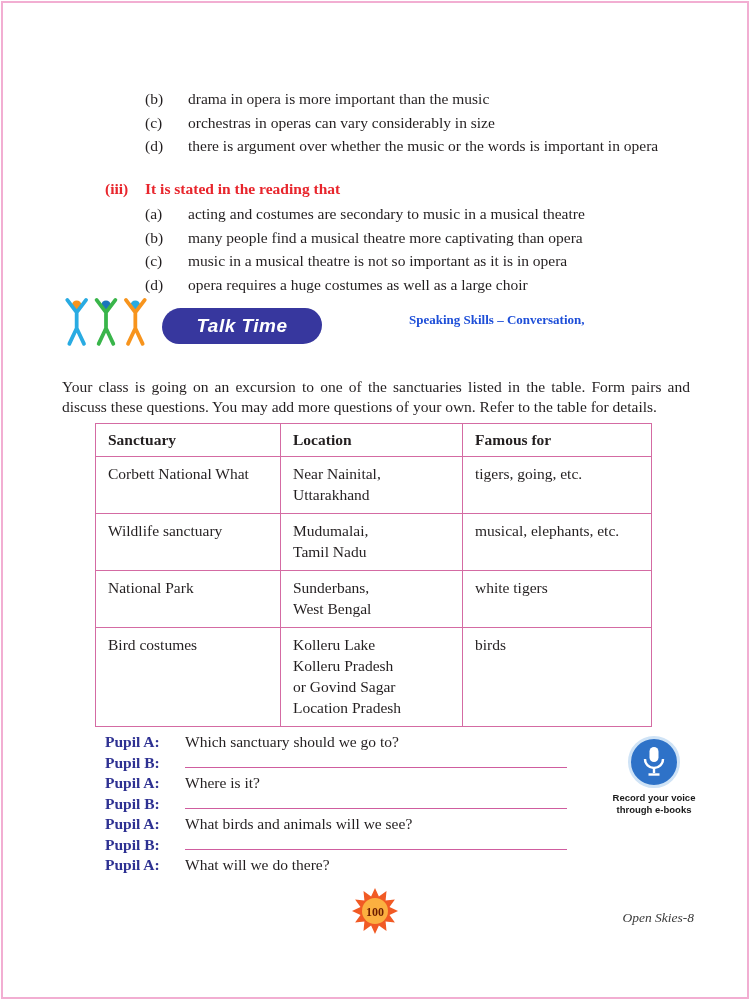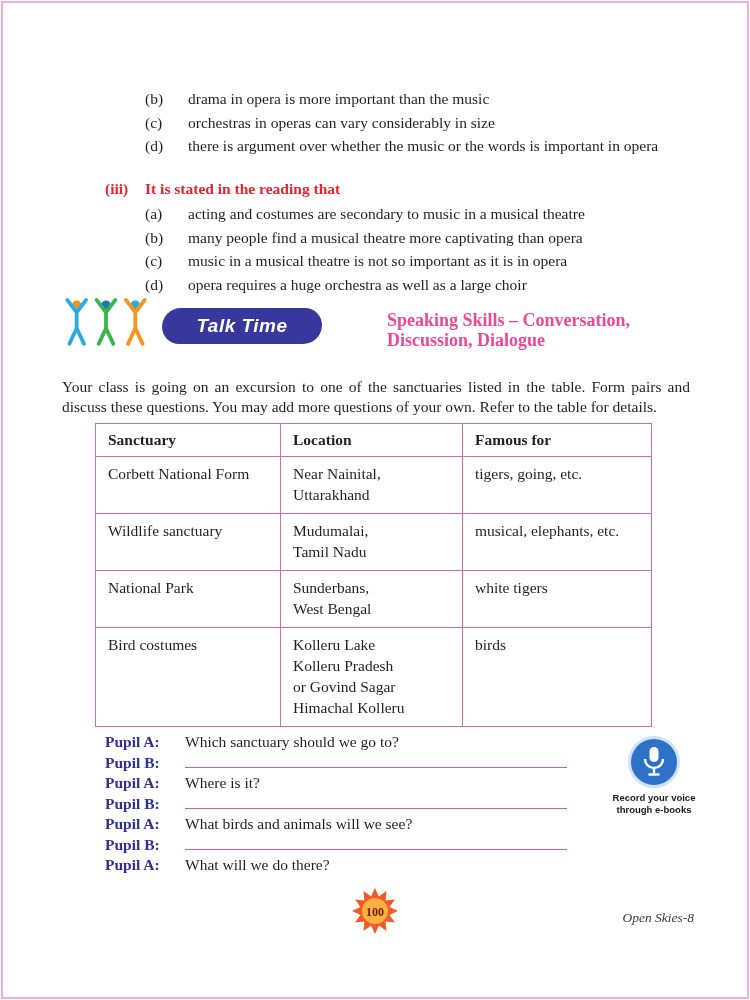--- a/index.html
+++ b/index.html
@@ -24,21 +24,21 @@
   
   .talktime { position:absolute; top:296px; left:62px; display:flex; align-items:flex-start; }
   .tt-icon { width:88px; height:56px; flex:none; }
   .tt-pill {
     margin-left:12px; margin-top:12px; width:160px; height:36px; flex:none;
     background:#37379e; border-radius:20px 18px 20px 18px;
     display:flex; align-items:center; justify-content:center;
     color:#ffffff; font-family:"Liberation Sans", sans-serif;
     font-style:italic; font-weight:bold; font-size:19px; letter-spacing:0.5px;
   }
-  .tt-sub { margin-left:65px; margin-top:14px; font-weight:bold; color:#ec4899; font-size:18px; line-height:20px; }
+  .tt-sub { margin-left:87px; margin-top:14px; font-weight:bold; color:#1d4ed8; font-size:13px; line-height:20px; }
 
   .intro { position:absolute; top:361px; left:62px; width:628px; font-size:15.5px; line-height:20.5px; text-align:justify; }
 
   
   table.sanctuary { position:absolute; top:423px; left:95px; width:556px; border-collapse:collapse; table-layout:fixed; }
   table.sanctuary th, table.sanctuary td {
     border:1.4px solid #d46ba3; vertical-align:top; text-align:left;
     font-size:15.5px; line-height:21px; padding:6px 12px 8px 12px;
   }
   table.sanctuary th { font-weight:bold; padding:5px 12px 6px 12px; }
@@ -99,62 +99,61 @@
     <div class="opt-row">
       <span class="opt-label">(b)</span>
       <span class="opt-text">many people find a musical theatre more captivating than opera</span>
     </div>
     <div class="opt-row">
       <span class="opt-label">(c)</span>
       <span class="opt-text">music in a musical theatre is not so important as it is in opera</span>
     </div>
     <div class="opt-row">
       <span class="opt-label">(d)</span>
-      <span class="opt-text">opera requires a huge orchestra as well as a large choir</span>
+      <span class="opt-text">opera requires a huge costumes as well as a large choir</span>
     </div>
   </div>
 
   <div class="talktime">
     <svg class="tt-icon" viewBox="0 0 84 52">
       <g stroke-linecap="round" fill="none">
         <circle cx="14" cy="8" r="4.5" fill="#f7941d" stroke="none"></circle>
         <path d="M5 3 L14 15 M23 3 L14 15 M14 15 L14 30 M14 30 L7 45 M14 30 L21 45" stroke="#29abe2" stroke-width="3.6"></path>
         <circle cx="42" cy="8" r="4.5" fill="#1b75bc" stroke="none"></circle>
         <path d="M33 3 L42 15 M51 3 L42 15 M42 15 L42 30 M42 30 L35 45 M42 30 L49 45" stroke="#39b54a" stroke-width="3.6"></path>
         <circle cx="70" cy="8" r="4.5" fill="#29abe2" stroke="none"></circle>
         <path d="M61 3 L70 15 M79 3 L70 15 M70 15 L70 30 M70 30 L63 45 M70 30 L77 45" stroke="#f7941d" stroke-width="3.6"></path>
       </g>
     </svg>
     <div class="tt-pill">
       <span>Talk Time</span>
     </div>
     <div class="tt-sub">
       <span class="ln">Speaking Skills – Conversation,</span>
-      <span class="ln">Discussion, Dialogue</span>
     </div>
   </div>
 
   <p class="intro">Your class is going on an excursion to one of the sanctuaries listed in the table. Form pairs and discuss these questions. You may add more questions of your own. Refer to the table for details.</p>
 
   <table class="sanctuary">
     <colgroup>
         <col class="col1">
         <col class="col2">
         <col class="col3">
       </colgroup>
     <thead>
       <tr>
         <th>Sanctuary</th>
         <th>Location</th>
         <th>Famous for</th>
       </tr>
     </thead>
     <tbody>
       <tr>
-        <td>Corbett National Form</td>
+        <td>Corbett National What</td>
         <td>
           <span class="ln">Near Nainital,</span>
           <span class="ln">Uttarakhand</span>
         </td>
         <td>tigers, going, etc.</td>
       </tr>
       <tr>
         <td>Wildlife sanctuary</td>
         <td>
           <span class="ln">Mudumalai,</span>
@@ -169,21 +168,21 @@
           <span class="ln">West Bengal</span>
         </td>
         <td>white tigers</td>
       </tr>
       <tr>
         <td>Bird costumes</td>
         <td>
           <span class="ln">Kolleru Lake</span>
           <span class="ln">Kolleru Pradesh</span>
           <span class="ln">or Govind Sagar</span>
-          <span class="ln">Himachal Kolleru</span>
+          <span class="ln">Location Pradesh</span>
         </td>
         <td>birds</td>
       </tr>
     </tbody>
   </table>
 
   <div class="dialogue">
     <div class="d-row">
       <span class="d-speaker">Pupil A:</span>
       <span class="d-text">Which sanctuary should we go to?</span>

